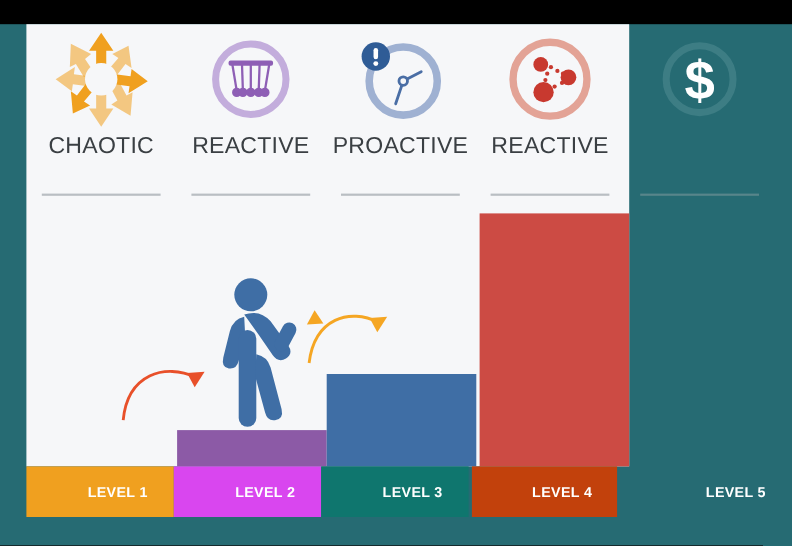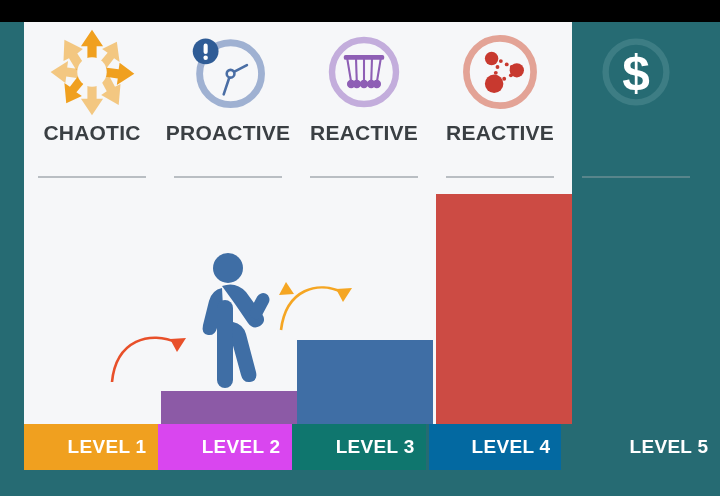--- a/index.html
+++ b/index.html
@@ -10,41 +10,41 @@
   
   #canvas{position:absolute;left:0;top:22px;width:720px;height:474px;background:#266b73;}
 
   
   #white-panel{position:absolute;left:24px;top:22px;width:548px;height:402px;background:#f6f7f9;}
 
   
   #header-row{position:absolute;left:24px;top:22px;width:696px;height:162px;display:flex;}
   .hcol{width:136px;display:flex;flex-direction:column;align-items:center;position:relative;}
   .hcol .icon-wrap{height:100px;display:flex;align-items:center;justify-content:center;width:100%;}
-  .hcol .clabel{font-size:21px;font-weight:bold;letter-spacing:.2px;color:#3a3f43;
+  .hcol .clabel{font-size:21px;font-weight:normal;letter-spacing:.2px;color:#3a3f43;
                 font-family:"Liberation Sans",sans-serif;line-height:1;}
   .hcol.on-teal .clabel{color:#ffffff;}
   .hcol .divider{position:absolute;bottom:6px;width:108px;height:2px;background:#b9bec3;}
   .hcol.on-teal .divider{background:#58858b;}
 
   
   .bar{position:absolute;}
   #bar-l2{left:161px;top:391px;width:136px;height:33px;background:#8c5aa6;}
   #bar-l3{left:297px;top:340px;width:136px;height:84px;background:#3f6ea5;}
   #bar-l4{left:436px;top:194px;width:136px;height:230px;background:#cc4b44;}
 
   
   #level-row{position:absolute;left:24px;top:424px;width:696px;height:46px;display:flex;}
   .lvl{width:136px;height:46px;display:flex;align-items:center;justify-content:center;
-       color:#fff;font-size:19px;font-weight:bold;letter-spacing:.3px;
+       color:#fff;font-size:13px;font-weight:bold;letter-spacing:.3px;
        font-family:"Liberation Sans",sans-serif;padding-left:32px;}
   #lvl1{background:#f0a01f;}
   #lvl2{background:#d946ef;}
   #lvl3{background:#0f766e;}
-  #lvl4{background:#0369a1;margin-left:3px;width:133px;}
+  #lvl4{background:#c2410c;margin-left:3px;width:133px;}
   #lvl5{background:transparent;margin-left:25px;}
 
   
   #art{position:absolute;left:0;top:0;width:720px;height:496px;pointer-events:none;}
 </style>
 </head>
 <body>
 
 <div id="stage">
 
@@ -72,56 +72,56 @@
             <circle cx="50" cy="50" r="16" fill="#f6f7f9"></circle>
           </g>
         </svg>
       </div>
       <div class="clabel">CHAOTIC</div>
       <div class="divider"></div>
     </div>
 
     <div class="hcol">
       <div class="icon-wrap">
-        <svg width="86" height="86" viewBox="0 0 100 100">
-          <circle cx="53" cy="52" r="36" fill="none" stroke="#9fb1d2" stroke-width="8"></circle>
-          <g stroke="#4a6ea5" stroke-width="3" stroke-linecap="round" fill="none">
-            <line x1="53" y1="52" x2="45" y2="76"></line>
-            <line x1="53" y1="52" x2="72" y2="42"></line>
-          </g>
-          <circle cx="53" cy="52" r="4.5" fill="#f6f7f9" stroke="#4a6ea5" stroke-width="3"></circle>
-          <circle cx="24" cy="26" r="15" fill="#2f5c96"></circle>
-          <rect x="21.6" y="17" width="4.8" height="12" rx="2.4" fill="#fff"></rect>
-          <circle cx="24" cy="33.5" r="2.6" fill="#fff"></circle>
-        </svg>
-      </div>
-      <div class="clabel">PROACTIVE</div>
-      <div class="divider"></div>
-    </div>
-
-    <div class="hcol">
-      <div class="icon-wrap">
         <svg width="80" height="80" viewBox="0 0 100 100">
           <circle cx="50" cy="50" r="40" fill="none" stroke="#c3addc" stroke-width="8"></circle>
           <g stroke="#8e5fb5" stroke-width="2.6" fill="#8e5fb5">
             <rect x="26" y="30" width="48" height="3.4" rx="1"></rect>
             <line x1="29" y1="33" x2="34" y2="63"></line>
             <line x1="40" y1="33" x2="41" y2="63"></line>
             <line x1="50" y1="33" x2="50" y2="63"></line>
             <line x1="60" y1="33" x2="59" y2="63"></line>
             <line x1="71" y1="33" x2="66" y2="63"></line>
             <circle cx="34" cy="65" r="4"></circle>
             <circle cx="41" cy="65" r="4"></circle>
             <circle cx="50" cy="65" r="4"></circle>
             <circle cx="59" cy="65" r="4"></circle>
             <circle cx="66" cy="65" r="4"></circle>
           </g>
         </svg>
       </div>
       <div class="clabel">REACTIVE</div>
+      <div class="divider"></div>
+    </div>
+
+    <div class="hcol">
+      <div class="icon-wrap">
+        <svg width="86" height="86" viewBox="0 0 100 100">
+          <circle cx="53" cy="52" r="36" fill="none" stroke="#9fb1d2" stroke-width="8"></circle>
+          <g stroke="#4a6ea5" stroke-width="3" stroke-linecap="round" fill="none">
+            <line x1="53" y1="52" x2="45" y2="76"></line>
+            <line x1="53" y1="52" x2="72" y2="42"></line>
+          </g>
+          <circle cx="53" cy="52" r="4.5" fill="#f6f7f9" stroke="#4a6ea5" stroke-width="3"></circle>
+          <circle cx="24" cy="26" r="15" fill="#2f5c96"></circle>
+          <rect x="21.6" y="17" width="4.8" height="12" rx="2.4" fill="#fff"></rect>
+          <circle cx="24" cy="33.5" r="2.6" fill="#fff"></circle>
+        </svg>
+      </div>
+      <div class="clabel">PROACTIVE</div>
       <div class="divider"></div>
     </div>
 
     <div class="hcol">
       <div class="icon-wrap">
         <svg width="84" height="84" viewBox="0 0 100 100">
           <circle cx="50" cy="50" r="40" fill="none" stroke="#e3a396" stroke-width="8"></circle>
           <g fill="#c8392f">
             <circle cx="40" cy="34" r="8"></circle>
             <circle cx="70" cy="48" r="8.5"></circle>

